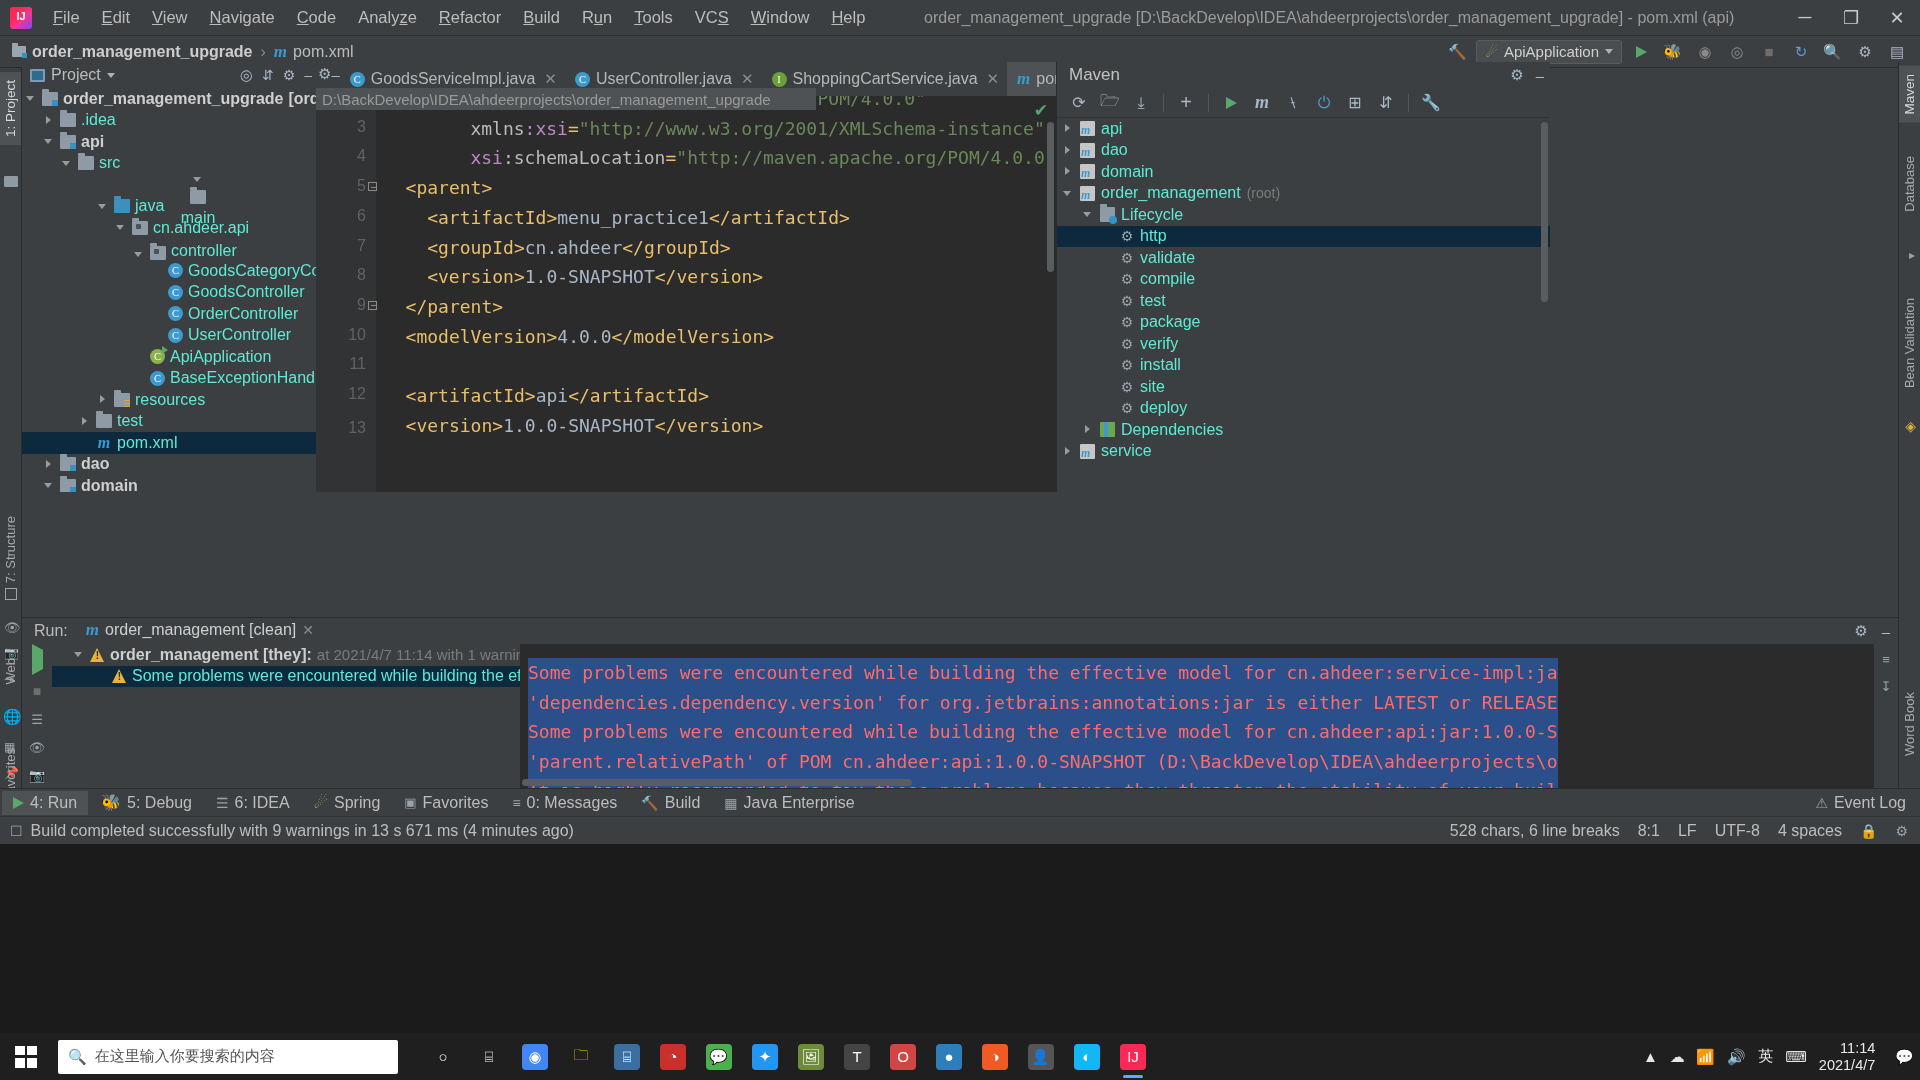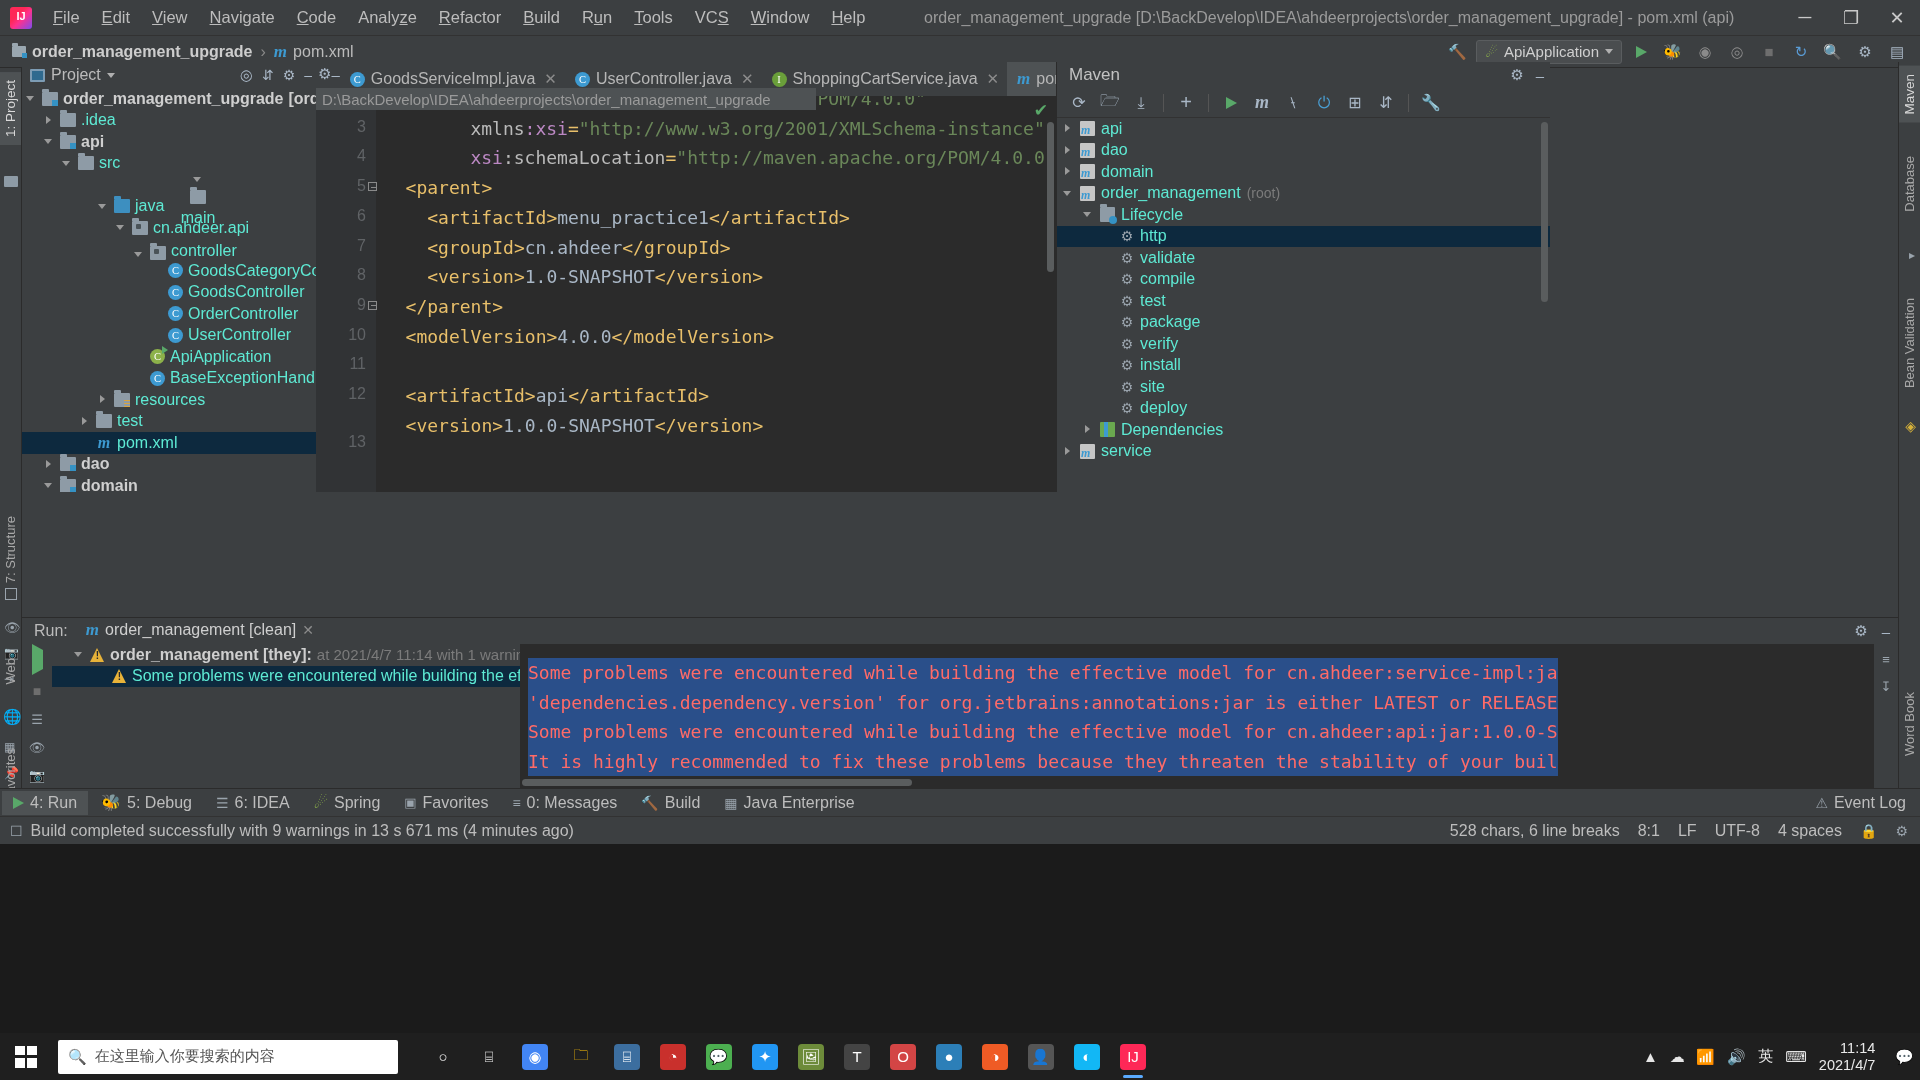--- a/index.html
+++ b/index.html
@@ -413,21 +413,21 @@
         <div class="lnum" style="top: 110.8px;">6</div>
         <div class="lnum" style="top: 140.5px;">7</div>
         <div class="lnum" style="top: 170.2px;">8</div>
         <div class="lnum" style="top: 199.9px;">9</div>
         <div class="fold" style="top: 204.9px;">
           <div class="box"></div>
         </div>
         <div class="lnum" style="top: 229.6px;">10</div>
         <div class="lnum" style="top: 259.3px;">11</div>
         <div class="lnum" style="top: 289px;">12</div>
-        <div class="lnum" style="top: 337px;">13</div>
+        <div class="lnum" style="top: 323px;">13</div>
       </div>
     <div id="code"><div style="position: absolute; top: -12px; left: 0px; height: 29.7px; line-height: 29.7px;"><span class="tag">&lt;project </span><span class="attr">xmlns</span><span class="tag">=</span><span class="str">"http://maven.apache.org/POM/4.0.0"</span></div><div style="position: absolute; top: 17.7px; left: 86.4px; height: 29.7px; line-height: 29.7px;"><span class="attr">xmlns</span><span class="ns">:xsi</span><span class="tag">=</span><span class="str">"http://www.w3.org/2001/XMLSchema-instance"</span></div><div style="position: absolute; top: 47.4px; left: 86.4px; height: 29.7px; line-height: 29.7px;"><span class="ns">xsi</span><span class="attr">:schemaLocation</span><span class="tag">=</span><span class="str">"http://maven.apache.org/POM/4.0.0</span></div><div style="position: absolute; top: 77.1px; left: 21.6px; height: 29.7px; line-height: 29.7px;"><span class="tag">&lt;parent&gt;</span></div><div style="position: absolute; top: 106.8px; left: 43.2px; height: 29.7px; line-height: 29.7px;"><span class="tag">&lt;artifactId&gt;</span><span class="txt">menu_practice1</span><span class="tag">&lt;/artifactId&gt;</span></div><div style="position: absolute; top: 136.5px; left: 43.2px; height: 29.7px; line-height: 29.7px;"><span class="tag">&lt;groupId&gt;</span><span class="txt">cn.ahdeer</span><span class="tag">&lt;/groupId&gt;</span></div><div style="position: absolute; top: 166.2px; left: 43.2px; height: 29.7px; line-height: 29.7px;"><span class="tag">&lt;version&gt;</span><span class="txt">1.0-SNAPSHOT</span><span class="tag">&lt;/version&gt;</span></div><div style="position: absolute; top: 195.9px; left: 21.6px; height: 29.7px; line-height: 29.7px;"><span class="tag">&lt;/parent&gt;</span></div><div style="position: absolute; top: 225.6px; left: 21.6px; height: 29.7px; line-height: 29.7px;"><span class="tag">&lt;modelVersion&gt;</span><span class="txt">4.0.0</span><span class="tag">&lt;/modelVersion&gt;</span></div><div style="position: absolute; top: 255.3px; left: 21.6px; height: 29.7px; line-height: 29.7px;"></div><div style="position: absolute; top: 285px; left: 21.6px; height: 29.7px; line-height: 29.7px;"><span class="tag">&lt;artifactId&gt;</span><span class="txt">api</span><span class="tag">&lt;/artifactId&gt;</span></div><div style="position: absolute; top: 314.7px; left: 21.6px; height: 29.7px; line-height: 29.7px;"><span class="tag">&lt;version&gt;</span><span class="txt">1.0.0-SNAPSHOT</span><span class="tag">&lt;/version&gt;</span></div></div>
   </div>
   <div id="ed-scroll"></div>
   <div id="editor-check">✔</div>
 </div>
 <div id="path-hint">D:\BackDevelop\IDEA\ahdeerprojects\order_management_upgrade</div>
 
 <div id="maven">
   <div id="mvn-head">
@@ -582,20 +582,21 @@
         <span class="arr"></span>
         <span class="warn-ic"></span>
         <span class="tlabel">Some problems were encountered while building the effective mo</span>
       </div>
     </div>
   <div id="run-console">
     <div id="console-wrap">
         <div><span class="cline">Some problems were encountered while building the effective model for cn.ahdeer:service-impl:ja</span></div>
         <div><span class="cline">'dependencies.dependency.version' for org.jetbrains:annotations:jar is either LATEST or RELEASE</span></div>
         <div><span class="cline">Some problems were encountered while building the effective model for cn.ahdeer:api:jar:1.0.0-S</span></div>
+        <div><span class="cline">'parent.relativePath' of POM cn.ahdeer:api:1.0.0-SNAPSHOT (D:\BackDevelop\IDEA\ahdeerprojects\o</span></div>
         <div><span class="cline">It is highly recommended to fix these problems because they threaten the stability of your buil</span></div>
       </div>
   </div>
   <div id="run-scrollx"></div>
   <div id="run-right">
     <span style="color:#9aa4ad;font-size:13px">≡</span>
     <span style="color:#9aa4ad;font-size:13px">↧</span>
   </div>
 </div>
 

